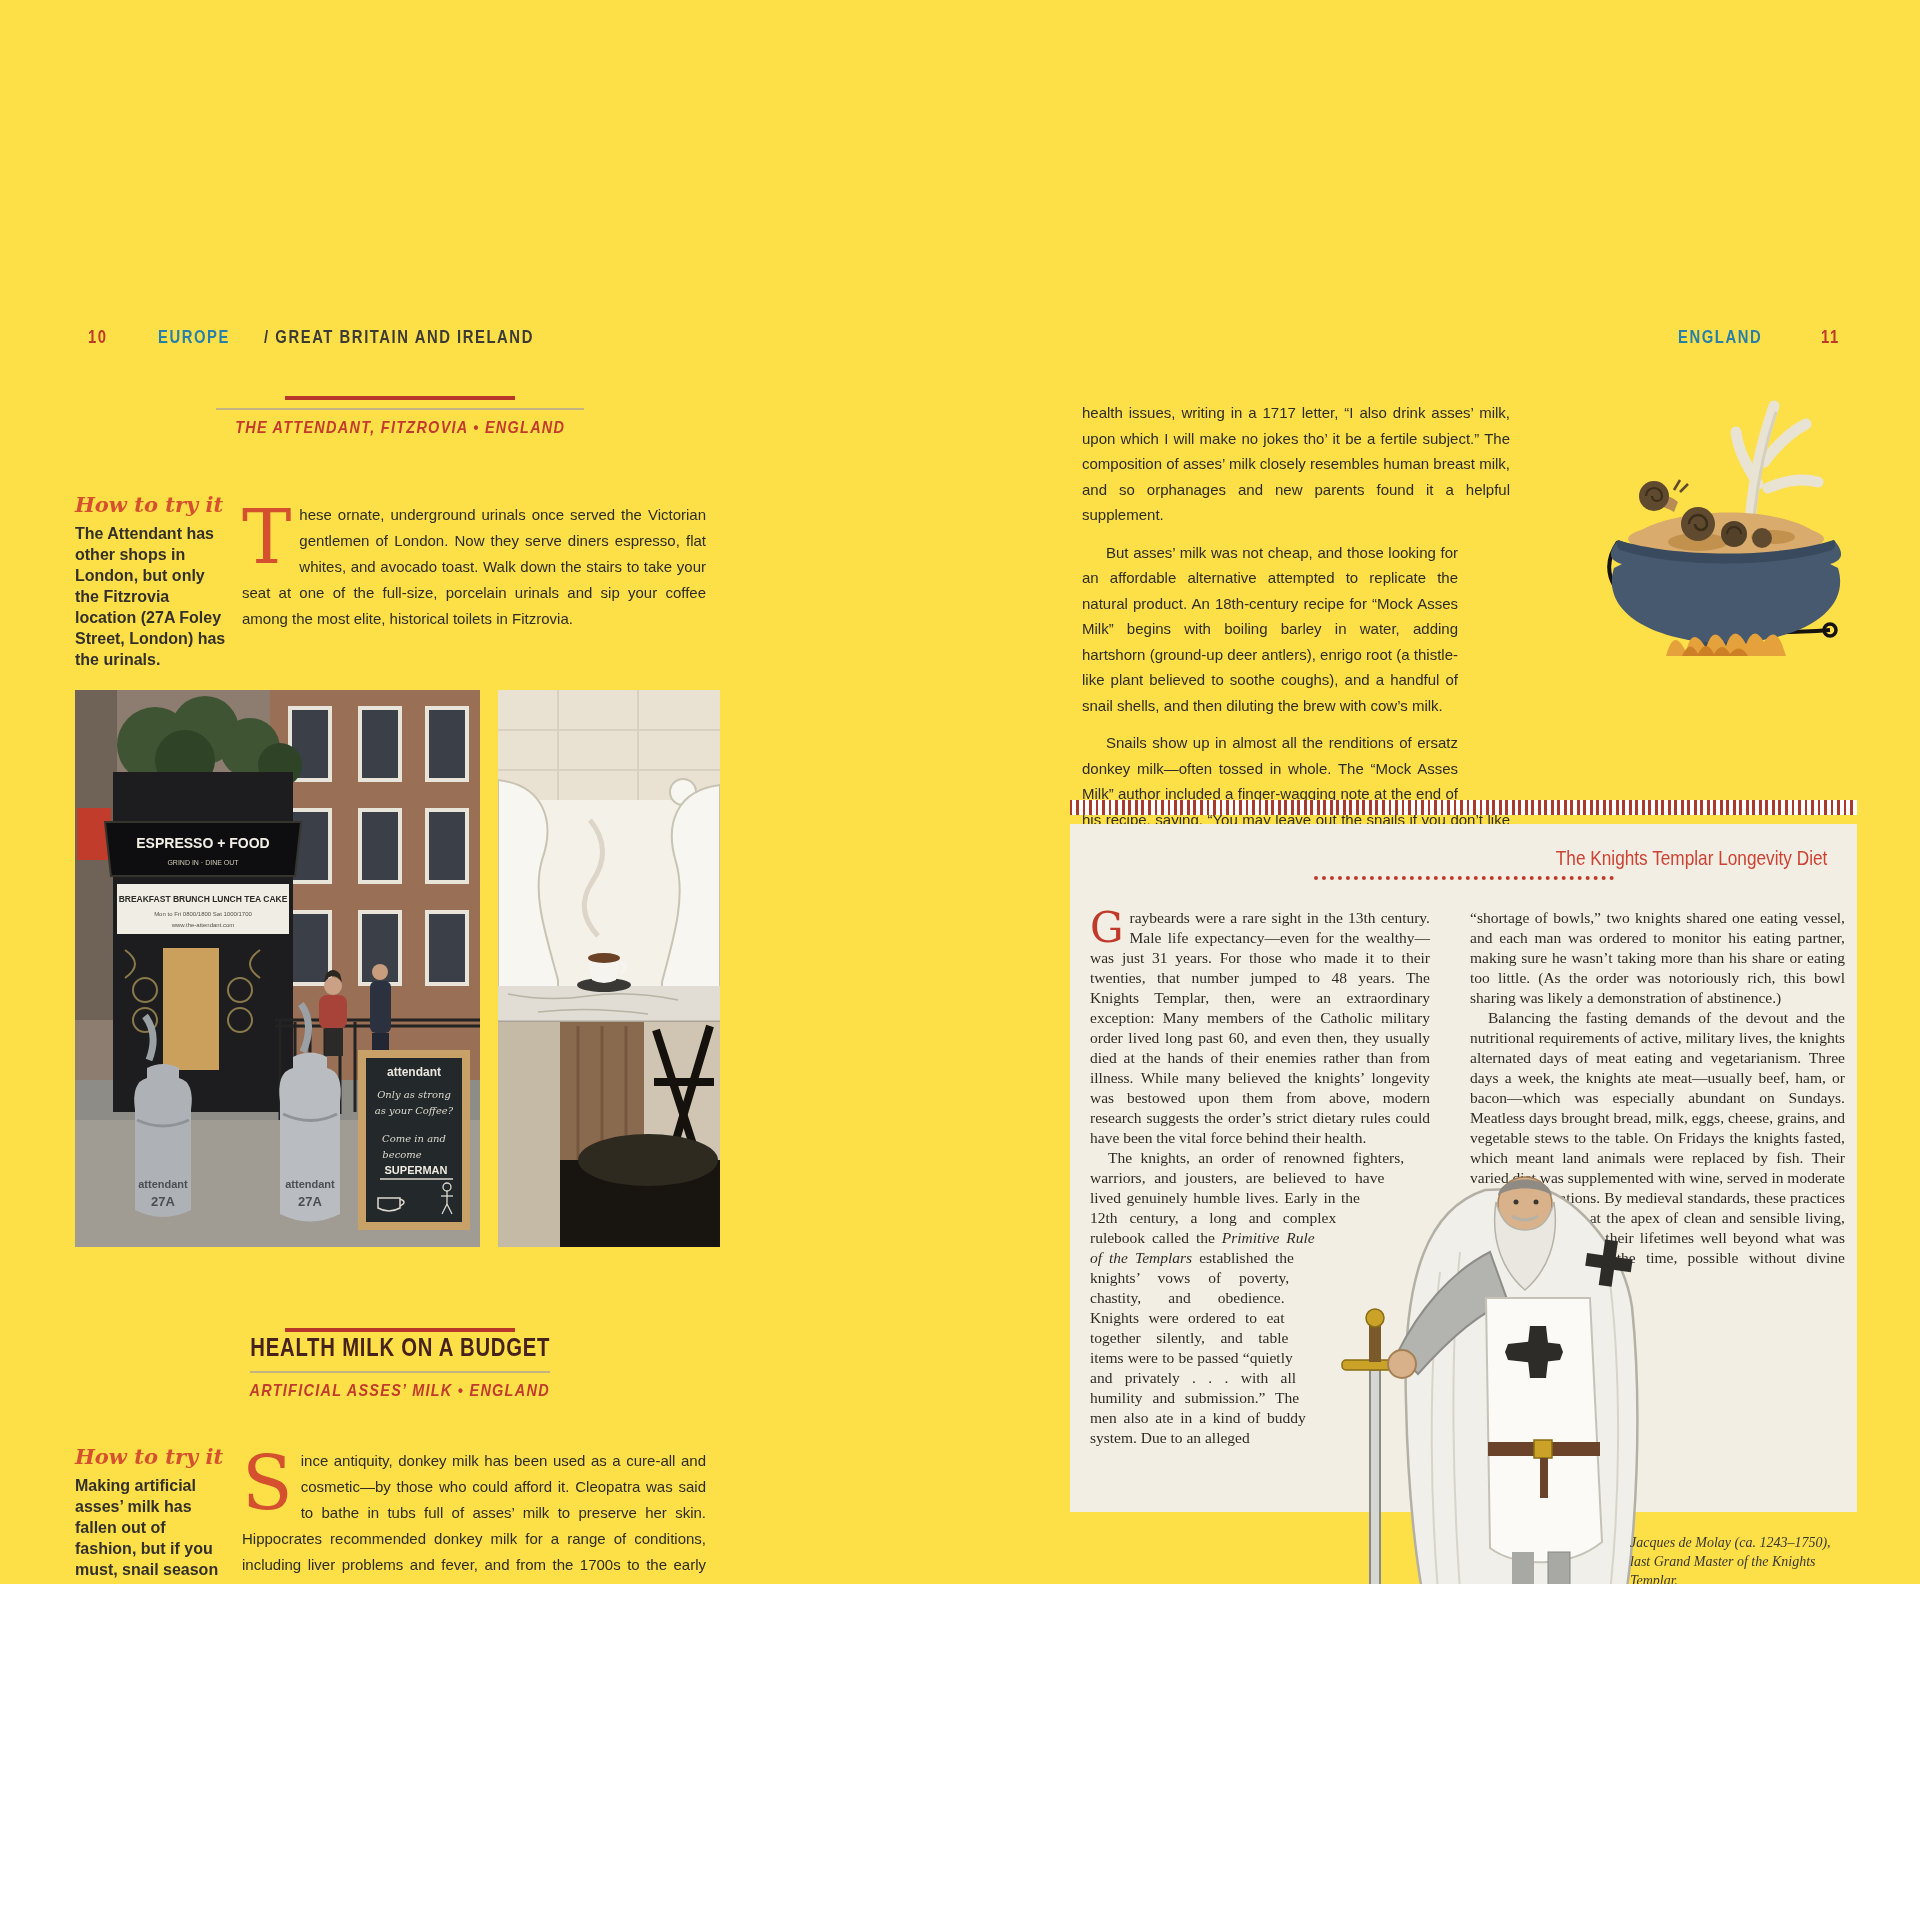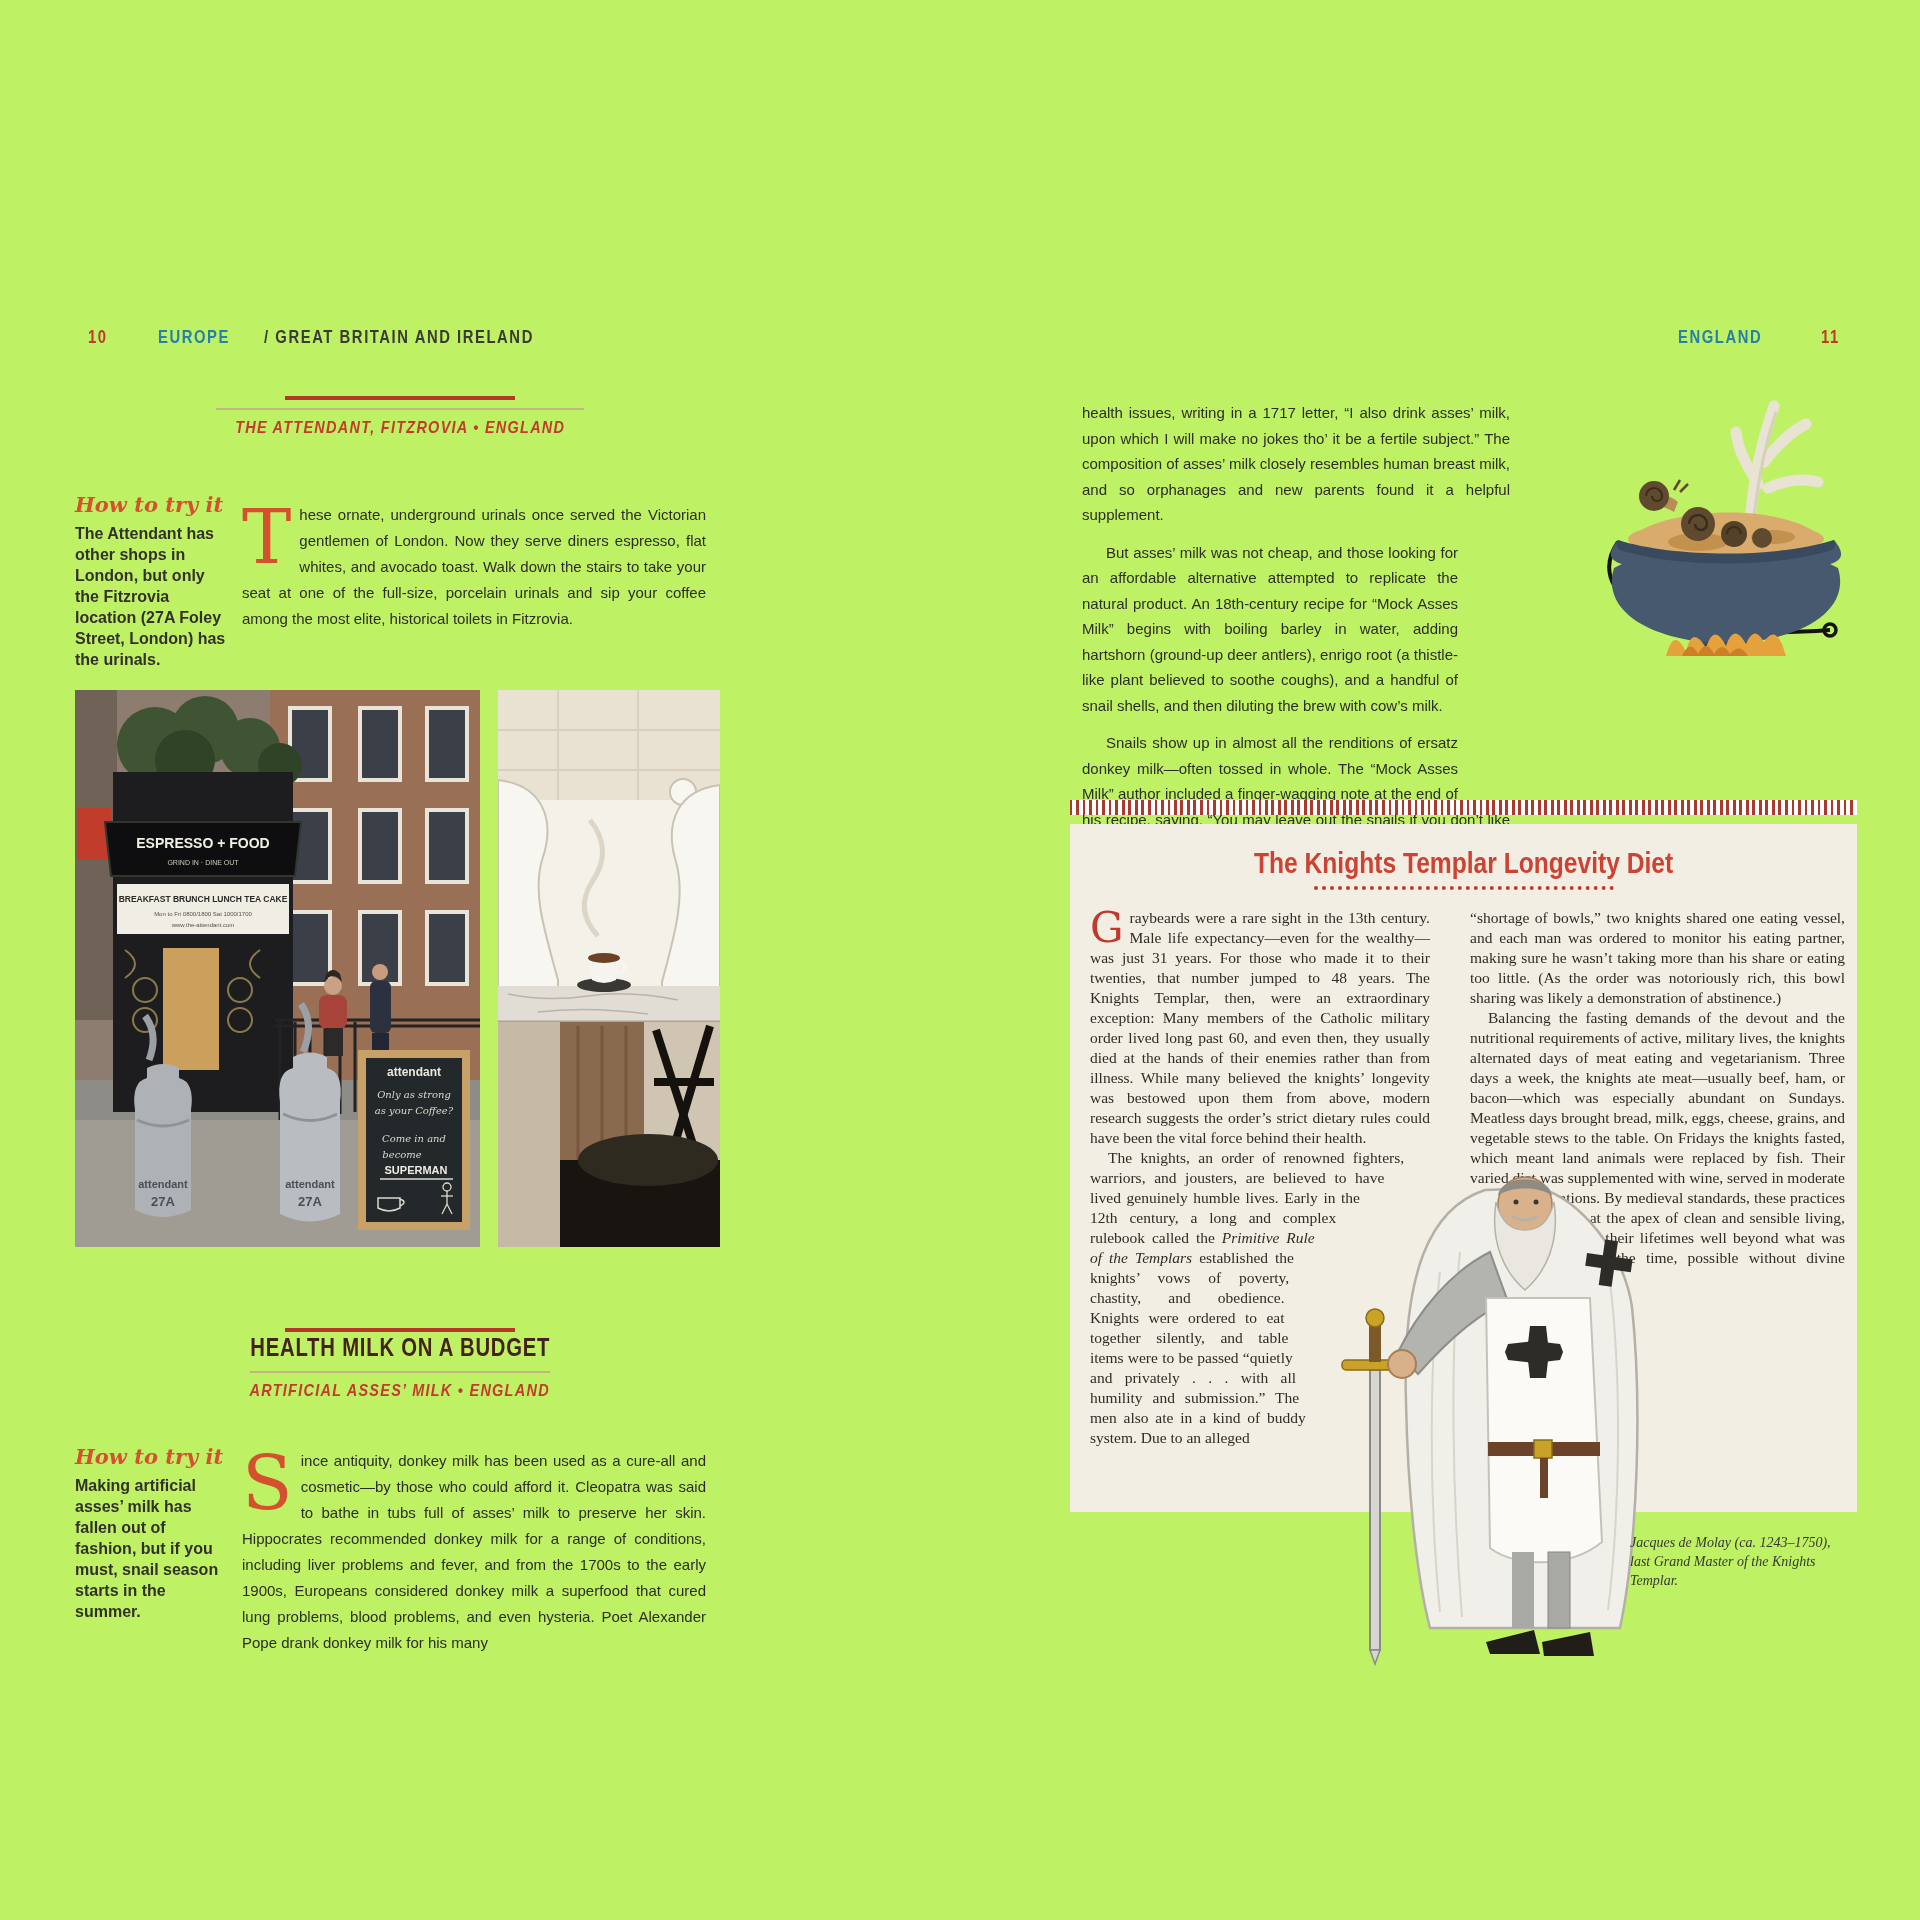--- a/index.html
+++ b/index.html
@@ -1,16 +1,16 @@
 <!DOCTYPE html>
 <html><head>
 <meta charset="utf-8">
 <style>
   html,body{margin:0;padding:0;background:#ffffff;}
-  #canvas{position:relative;width:1920px;height:1920px;background:#bef264;overflow:hidden;
+  #canvas{position:relative;width:1920px;height:1584px;background:#fde047;overflow:hidden;
           font-family:"Liberation Sans",sans-serif;color:#2e2c29;}
   .abs{position:absolute;}
   .cond{display:inline-block;transform:scaleX(.78);transform-origin:0 50%;white-space:nowrap;}
   .cond-c{display:inline-block;transform:scaleX(.78);transform-origin:50% 50%;white-space:nowrap;}
   
   .folio{font-size:19px;font-weight:bold;letter-spacing:2px;}
   .folio .num{color:#c0392b;}
   .folio .blue{color:#2780ab;}
   .folio .dark{color:#3c3a36;}
   
@@ -25,21 +25,21 @@
   .sidebar-text{font-size:16px;line-height:21px;font-weight:700;color:#33302c;}
   
   .bodytext{font-size:15px;line-height:26px;text-align:justify;color:#2e2c29;}
   .bodytext p{margin:12px;}
   .bodytext p.indent{text-indent:24px;}
   .dropcap{float:left;font-family:"DejaVu Serif",serif;color:#d5502e;
            font-size:74px;line-height:62px;padding:4px 8px 0 0;}
   
   .kt-stripes{height:15px;background:repeating-linear-gradient(90deg,#a93a2c 0 2.5px,#ffffff 2.5px 6.5px);}
   .kt-bg{background:#f3eee3;}
-  .kt-title{font-size:30px;font-weight:bold;color:#cc4233;text-align:center;}
+  .kt-title{font-size:21px;font-weight:normal;color:#cc4233;text-align:right;}
   .kt-dots{border-top:4px dotted #c0392b;width:300px;margin:6px auto 0 auto;}
   .kt-col{font-family:"Liberation Serif",serif;font-size:15.5px;line-height:20px;
           text-align:justify;color:#2f2b26;}
   .kt-col p{margin:0;}
   .kt-col p.indent{text-indent:18px;}
   .dropcap-g{float:left;font-family:"DejaVu Serif",serif;color:#c0392b;
              font-size:42px;line-height:36px;padding:2px 6px 0 0;}
   .wrapL{float:right;width:150px;height:322px;shape-margin:6px;
          shape-outside:polygon(100% 0,77% 12%,43% 25%,13% 38%,7% 50%,13% 63%,17% 75%,27% 88%,43% 100%,100% 100%);}
   .wrapR{float:left;width:155px;height:582px;shape-margin:6px;

